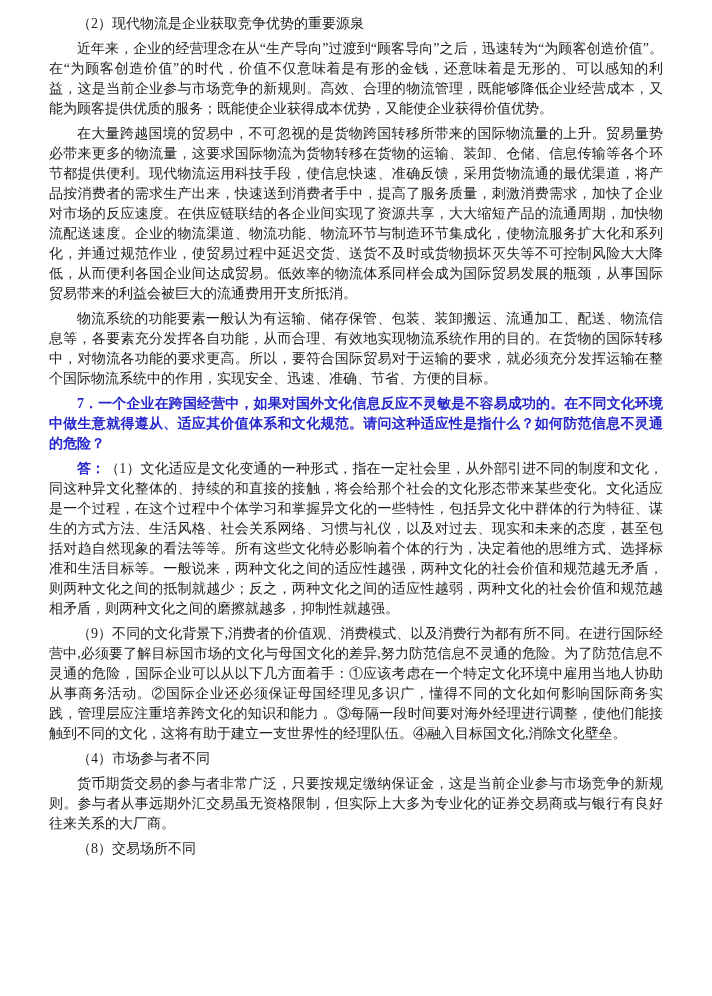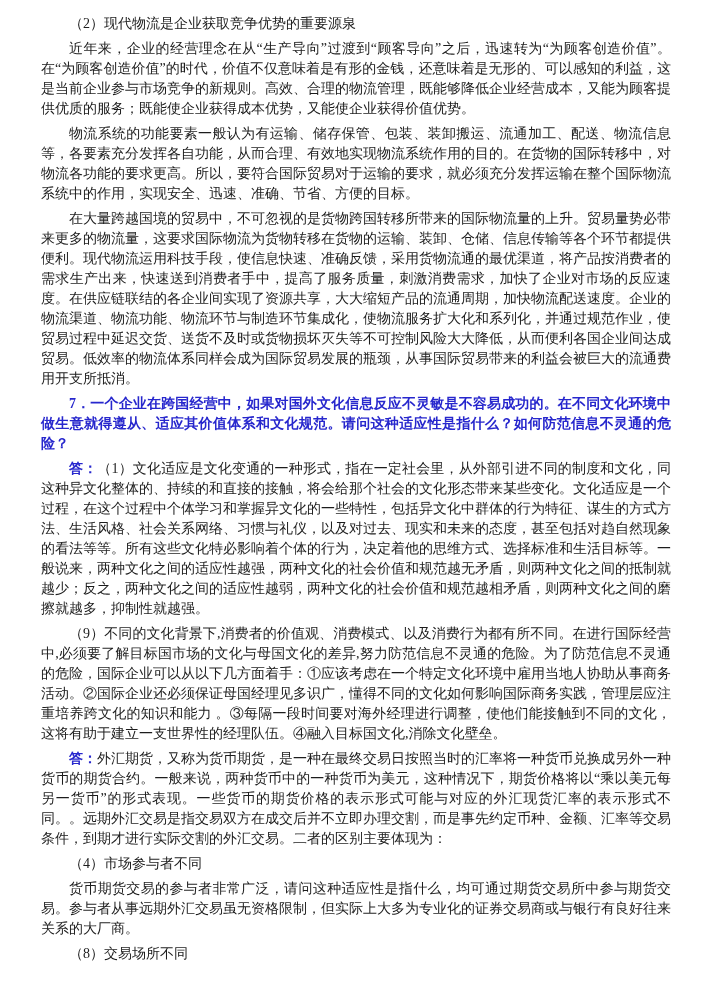--- a/index.html
+++ b/index.html
@@ -17,21 +17,21 @@
     width: 712px;
     height: 996px;
     padding: 9px 33px 0 33px;
     font-family: "Liberation Serif", "DejaVu Serif", serif;
     font-size: 14px;
     line-height: 20px;
     color: var(--text-color, #1c1c1c);
     text-align: justify;
   }
   .page p {
-    margin: 5px 8px;
+    margin: 5px 16px;
     text-indent: 2em;
   }
   .heading {
     text-indent: 2.55em;
   }
   .subheading {
     text-indent: 2.55em;
   }
   .question {
     color: var(--accent-blue, #2727cd);
@@ -47,32 +47,31 @@
 </head>
 <body style="background: rgb(255, 255, 255);">
 
 <div class="page">
 
   <p class="heading">（2）现代物流是企业获取竞争优势的重要源泉</p>
 
   <p class="paragraph">近年来，企业的经营理念在从“生产导向”过渡到“顾客导向”之后，迅速转为“为顾客创造价值”。在“为顾客创造价值”的时代，价值不仅意味着是有形的金钱，还意味着是无形的、可以感知的利益，这是当前企业参与市场竞争的新规则。高效、合理的物流管理，既能够降低企业经营成本，又能为顾客提供优质的服务；既能使企业获得成本优势，又能使企业获得价值优势。</p>
 
 
+  <p class="paragraph">在大量跨越国境的贸易中，不可忽视的是货物跨国转移所带来的国际物流量的上升。贸易量势必带来更多的物流量，这要求国际物流为货物转移在货物的运输、装卸、仓储、信息传输等各个环节都提供便利。现代物流运用科技手段，使信息快速、准确反馈，采用货物流通的最优渠道，将产品按消费者的需求生产出来，快速送到消费者手中，提高了服务质量，刺激消费需求，加快了企业对市场的反应速度。在供应链联结的各企业间实现了资源共享，大大缩短产品的流通周期，加快物流配送速度。企业的物流渠道、物流功能、物流环节与制造环节集成化，使物流服务扩大化和系列化，并通过规范作业，使贸易过程中延迟交货、送货不及时或货物损坏灭失等不可控制风险大大降低，从而便利各国企业间达成贸易。低效率的物流体系同样会成为国际贸易发展的瓶颈，从事国际贸易带来的利益会被巨大的流通费用开支所抵消。</p>
+
   <p class="paragraph">物流系统的功能要素一般认为有运输、储存保管、包装、装卸搬运、流通加工、配送、物流信息等，各要素充分发挥各自功能，从而合理、有效地实现物流系统作用的目的。在货物的国际转移中，对物流各功能的要求更高。所以，要符合国际贸易对于运输的要求，就必须充分发挥运输在整个国际物流系统中的作用，实现安全、迅速、准确、节省、方便的目标。</p>
-
-  <p class="paragraph">在大量跨越国境的贸易中，不可忽视的是货物跨国转移所带来的国际物流量的上升。贸易量势必带来更多的物流量，这要求国际物流为货物转移在货物的运输、装卸、仓储、信息传输等各个环节都提供便利。现代物流运用科技手段，使信息快速、准确反馈，采用货物流通的最优渠道，将产品按消费者的需求生产出来，快速送到消费者手中，提高了服务质量，刺激消费需求，加快了企业对市场的反应速度。在供应链联结的各企业间实现了资源共享，大大缩短产品的流通周期，加快物流配送速度。企业的物流渠道、物流功能、物流环节与制造环节集成化，使物流服务扩大化和系列化，并通过规范作业，使贸易过程中延迟交货、送货不及时或货物损坏灭失等不可控制风险大大降低，从而便利各国企业间达成贸易。低效率的物流体系同样会成为国际贸易发展的瓶颈，从事国际贸易带来的利益会被巨大的流通费用开支所抵消。</p>
 
   <p class="question">7．一个企业在跨国经营中，如果对国外文化信息反应不灵敏是不容易成功的。在不同文化环境中做生意就得遵从、适应其价值体系和文化规范。请问这种适应性是指什么？如何防范信息不灵通的危险？</p>
 
   <p class="paragraph"><span class="answer-label">答：</span><span>（1）文化适应是文化变通的一种形式，指在一定社会里，从外部引进不同的制度和文化，同这种异文化整体的、持续的和直接的接触，将会给那个社会的文化形态带来某些变化。文化适应是一个过程，在这个过程中个体学习和掌握异文化的一些特性，包括异文化中群体的行为特征、谋生的方式方法、生活风格、社会关系网络、习惯与礼仪，以及对过去、现实和未来的态度，甚至包括对趋自然现象的看法等等。所有这些文化特必影响着个体的行为，决定着他的思维方式、选择标准和生活目标等。一般说来，两种文化之间的适应性越强，两种文化的社会价值和规范越无矛盾，则两种文化之间的抵制就越少；反之，两种文化之间的适应性越弱，两种文化的社会价值和规范越相矛盾，则两种文化之间的磨擦就越多，抑制性就越强。</span></p>
 
   <p class="paragraph">（9）不同的文化背景下,消费者的价值观、消费模式、以及消费行为都有所不同。在进行国际经营中,必须要了解目标国市场的文化与母国文化的差异,努力防范信息不灵通的危险。为了防范信息不灵通的危险，国际企业可以从以下几方面着手：①应该考虑在一个特定文化环境中雇用当地人协助从事商务活动。②国际企业还必须保证母国经理见多识广，懂得不同的文化如何影响国际商务实践，管理层应注重培养跨文化的知识和能力 。③每隔一段时间要对海外经理进行调整，使他们能接触到不同的文化，这将有助于建立一支世界性的经理队伍。④融入目标国文化,消除文化壁垒。</p>
 
 
-  <p class="paragraph"><span class="answer-label">答：</span><span>外汇期货，又称为货币期货，是一种在最终交易日按照当时的汇率将一种货币兑换成另外一种货币的期货合约。一般来说，两种货币中的一种货币为美元，这种情况下，期货价格将以“乘以美元每另一货币”的形式表现。一些货币的期货价格的表示形式可能与对应的外汇现货汇率的表示形式不同。。远期外汇交易是指交易双方在成交后并不立即办理交割，而是事先约定币种、金额、汇率等交易条件，到期才进行实际交割的外汇交易。二者的区别主要体现为：</span></p>
 
   <p class="subheading">（4）市场参与者不同</p>
 
-  <p class="paragraph">货币期货交易的参与者非常广泛，请问这种适应性是指什么，均可通过期货交易所中参与期货交易。参与者从事远期外汇交易虽无资格限制，但实际上大多为专业化的证券交易商或与银行有良好往来关系的大厂商。</p>
+  <p class="paragraph">货币期货交易的参与者非常广泛，只要按规定缴纳保证金，这是当前企业参与市场竞争的新规则。参与者从事远期外汇交易虽无资格限制，但实际上大多为专业化的证券交易商或与银行有良好往来关系的大厂商。</p>
 
   <p class="subheading">（8）交易场所不同</p>
 
 </div>
 
 </body></html>

